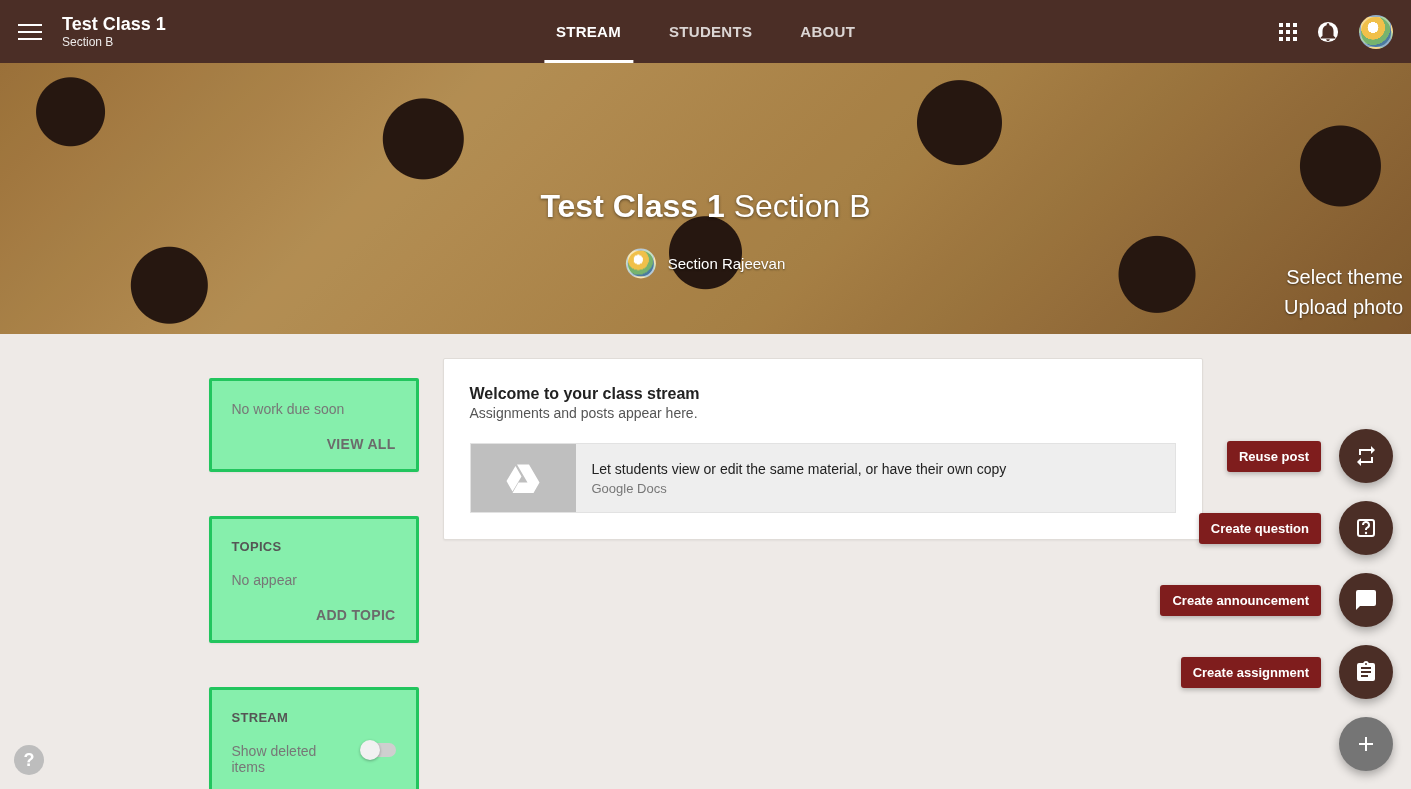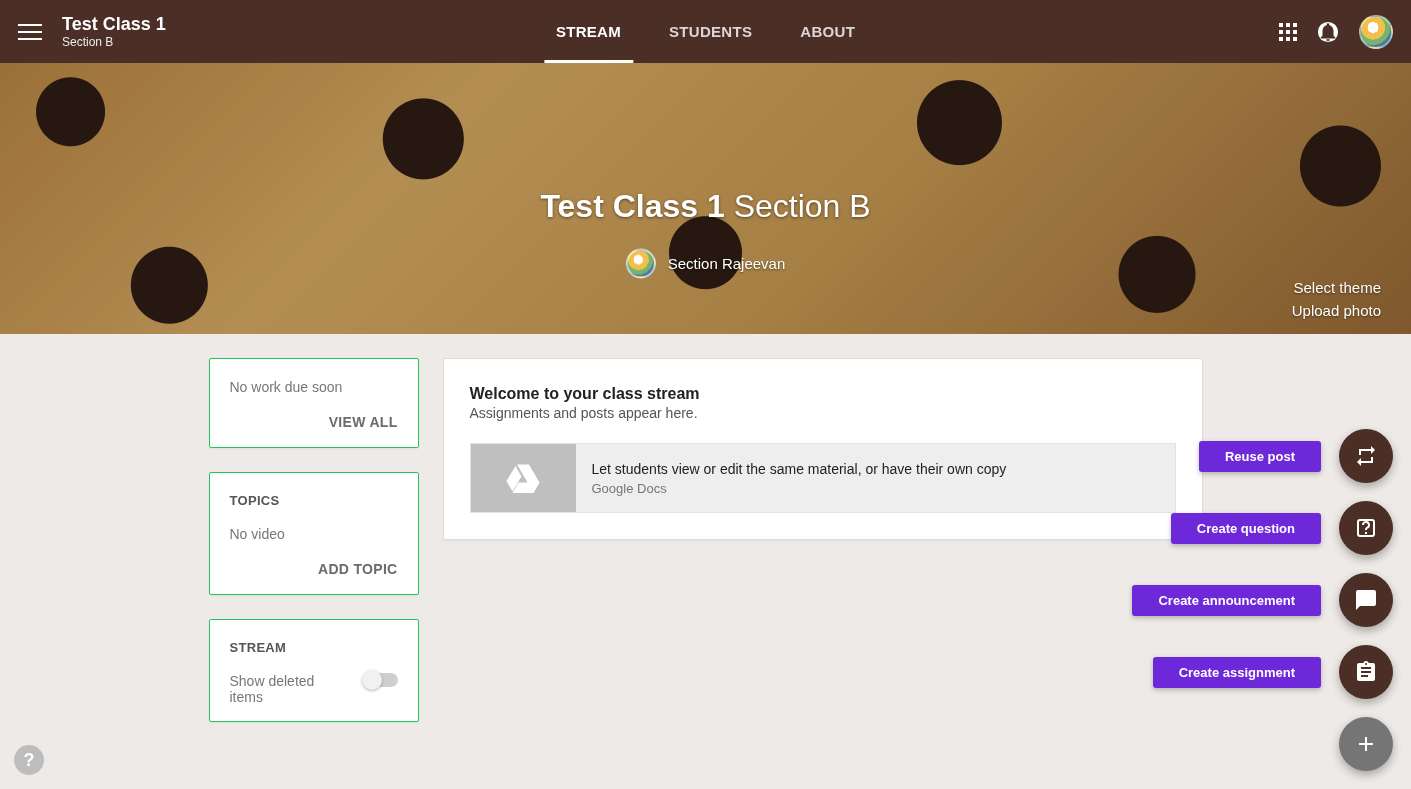--- a/index.html
+++ b/index.html
@@ -69,27 +69,27 @@
   }
   .banner-center {
     position:absolute; top:50%; left:50%; transform:translate(-50%,-50%);
     text-align:center; color:#fff;margin-top:34px;
   }
   .banner-title { font-size:32px; font-weight:300; text-shadow:0 1px 3px rgba(0,0,0,.5); }
   .banner-title .bold { font-weight:700; }
   .banner-teacher { margin-top:24px; display:flex; align-items:center; gap:12px; justify-content:center; font-size:15px; text-shadow:0 1px 2px rgba(0,0,0,.5); }
   .mini-avatar { width:30px; height:30px; border-radius:50%; background:radial-gradient(circle at 40% 35%, #fff 0 20%, #f0c04a 21% 45%, #76b36e 46% 65%, #4a7aa0 66% 100%); border:2px solid rgba(255,255,255,.6); }
 
-  .banner-links { position:absolute; right:30px; bottom:12px; text-align:right; color:#fff; font-size:15px; text-shadow:0 1px 2px rgba(0,0,0,.5); }
+  .banner-links { position:absolute; right:8px; bottom:12px; text-align:right; color:#fff; font-size:20px; text-shadow:0 1px 2px rgba(0,0,0,.5); }
   .banner-links div { cursor:pointer; line-height:1.5; }
 
   
   .content { display:flex; gap:24px; padding:24px 0 0 0; justify-content:center; align-items:flex-start; }
   .left-col { width:210px; display:flex; flex-direction:column; gap:24px; }
-  .card { background:#ffffff; border:1px solid #22c55e; border-radius:2px; padding:20px 20px 16px 20px; box-shadow:0 1px 2px rgba(0,0,0,.05); }
+  .card { background:#86efac; border:3px solid #22c55e; border-radius:2px; padding:20px 20px 16px 20px; box-shadow:0 1px 2px rgba(0,0,0,.05);margin-top:20px; }
   .card .muted { color:#777; font-size:14px; }
   .card .section-title { font-size:13px; font-weight:700; letter-spacing:.3px; color:#555; margin-bottom:18px; }
   .card .action-row { text-align:right; margin-top:18px; }
   .card .flat-btn { color:#6b6b6b; font-size:14px; font-weight:600; letter-spacing:.3px; cursor:pointer; }
   .toggle { position:relative; width:34px; height:14px; background:#cfcfcf; border-radius:10px; display:inline-block; vertical-align:middle; margin-left:12px; cursor:pointer; }
   .toggle::after { content:""; position:absolute; left:-2px; top:-3px; width:20px; height:20px; border-radius:50%; background:#f1f1f1; box-shadow:0 1px 3px rgba(0,0,0,.3); }
 
   .main-col { width:760px; }
   .main-card { background:#fff; border:1px solid #e0dcd8; border-radius:2px; padding:26px 26px 26px 26px; box-shadow:0 1px 2px rgba(0,0,0,.05); }
   .main-card h2 { font-size:16px; font-weight:600; color:#222; margin-bottom:2px; }
@@ -97,21 +97,21 @@
   .attach-row { display:flex; align-items:center; background:#eeeeee; border:1px solid #e2e2e2; margin-bottom:0; }
   .attach-row + .attach-row { border-top:none;flex-direction:column; }
   .attach-thumb { width:105px; height:68px; background:#bfbfbf; display:flex; align-items:center; justify-content:center; flex-shrink:0; }
   .attach-text { padding:12px 16px; }
   .attach-text .t1 { font-size:14px; color:#222; margin-bottom:4px; }
   .attach-text .t2 { font-size:13px; color:#777; }
 
   
   .fab-stack { position:absolute; right:18px; bottom:18px; display:flex; flex-direction:column-reverse; align-items:flex-end; gap:18px; }
   .fab-row { display:flex; align-items:center; gap:18px; }
-  .fab-label { background:#6d28d9; color:#fff; font-size:13px; font-weight:600; padding:8px 26px; border-radius:3px; box-shadow:0 2px 5px rgba(0,0,0,.25); white-space:nowrap; }
+  .fab-label { background:#7f1d1d; color:#fff; font-size:13px; font-weight:600; padding:8px 12px; border-radius:3px; box-shadow:0 2px 5px rgba(0,0,0,.25); white-space:nowrap; }
   .fab { width:54px; height:54px; border-radius:50%; display:flex; align-items:center; justify-content:center; cursor:pointer; box-shadow:0 4px 10px rgba(0,0,0,.3); }
   .fab.main { background:#757575; }
   .fab.dark { background:#4b2e26; }
   .fab svg { width:24px; height:24px; fill:#fff; }
 
   .help-fab { position:absolute; left:14px; bottom:14px; width:30px; height:30px; border-radius:50%; background:#bdbdbd; color:#fff; display:flex; align-items:center; justify-content:center; font-weight:700; font-size:18px; cursor:pointer; }
 </style>
 </head>
 <body>
 
@@ -175,21 +175,21 @@
 
     <div class="card">
       <div class="muted">No work due soon</div>
       <div class="action-row">
         <span class="flat-btn">VIEW ALL</span>
       </div>
     </div>
 
     <div class="card">
       <div class="section-title">TOPICS</div>
-      <div class="muted">No video</div>
+      <div class="muted">No appear</div>
       <div class="action-row">
         <span class="flat-btn">ADD TOPIC</span>
       </div>
     </div>
 
     <div class="card">
       <div class="section-title">STREAM</div>
       <div style="display:flex;align-items:flex-start;justify-content:space-between;">
         <span class="muted">Show deleted items</span>
         <span class="toggle"></span>

